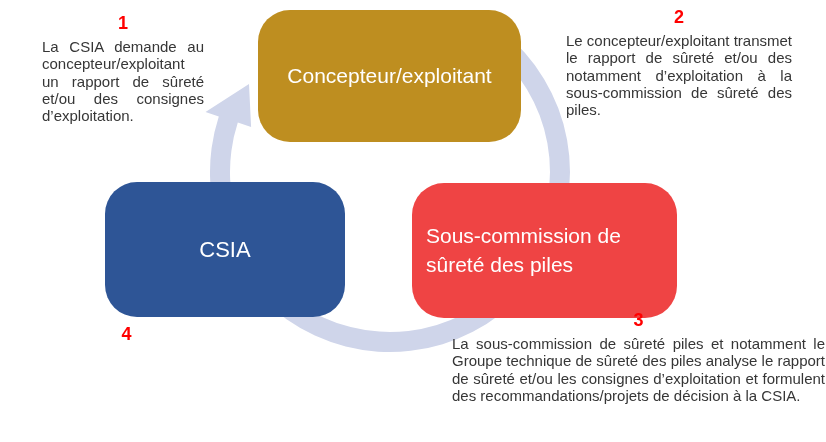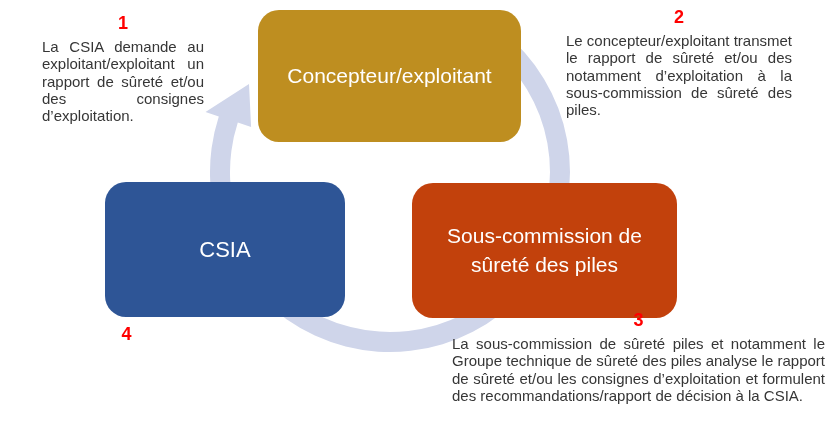--- a/index.html
+++ b/index.html
@@ -4,26 +4,26 @@
 <style>
   html,body { margin:0; padding:0; background:#ffffff; }
   .canvas {
     position:relative; width:826px; height:442px; overflow:hidden;
     background:#ffffff;
     font-family:"Liberation Sans", sans-serif;
   }
   .ring-svg { position:absolute; left:0; top:0; width:826px; height:442px; }
   .node {
     position:absolute; display:flex; align-items:center; justify-content:center;
-    color:#ffffff; text-align:center; border-radius:21px; padding:6px 14px;
+    color:#ffffff; border-radius:32px; padding:6px 14px;
     box-sizing:border-box;
   }
   .node-gold  { left:258px; top:10px;  width:263px; height:132px; background:#BE8E20; font-size:21px; }
   .node-blue  { left:105px; top:182px; width:240px; height:135px; background:#2E5596; font-size:22px; }
-  .node-green { left:412px; top:183px; width:265px; height:135px; background:#c2410c; font-size:21px; line-height:1.35; }
+  .node-green { left:412px; top:183px; width:265px; height:135px; background:#ef4444; font-size:21px; line-height:1.35; }
   .step { position:absolute; color:#363636; }
   .step .num { text-align:center; color:#FF0000; font-weight:bold; font-size:18px; line-height:1.1; }
   .step p { margin:4px 0 0 0; font-size:15px; line-height:1.16; text-align:justify; }
   .step-1 { left:42px;  top:14px;  width:162px; }
   .step-2 { left:566px; top:8px;   width:226px; }
   .step-3 { left:452px; top:311px; width:373px; }
   .step-4 { left:14px;  top:325px; width:225px; }
 </style>
 </head>
 <body>
@@ -48,30 +48,30 @@
   <div class="node node-blue">
     <span>CSIA</span>
   </div>
 
   <div class="node node-green">
     <span>Sous-commission de sûreté des piles</span>
   </div>
 
   <div class="step step-1">
     <div class="num">1</div>
-    <p>La CSIA demande au exploitant/exploitant un rapport de sûreté et/ou des consignes d’exploitation.</p>
+    <p>La CSIA demande au concepteur/exploitant un rapport de sûreté et/ou des consignes d’exploitation.</p>
   </div>
 
   <div class="step step-2">
     <div class="num">2</div>
     <p>Le concepteur/exploitant transmet le rapport de sûreté et/ou des notamment d’exploitation à la sous-commission de sûreté des piles.</p>
   </div>
 
   <div class="step step-3">
     <div class="num">3</div>
-    <p>La sous-commission de sûreté piles et notamment le Groupe technique de sûreté des piles analyse le rapport de sûreté et/ou les consignes d’exploitation et formulent des recommandations/rapport de décision à la CSIA.</p>
+    <p>La sous-commission de sûreté piles et notamment le Groupe technique de sûreté des piles analyse le rapport de sûreté et/ou les consignes d’exploitation et formulent des recommandations/projets de décision à la CSIA.</p>
   </div>
 
   <div class="step step-4">
     <div class="num">4</div>
   </div>
 
 </div>
 
 </body></html>

